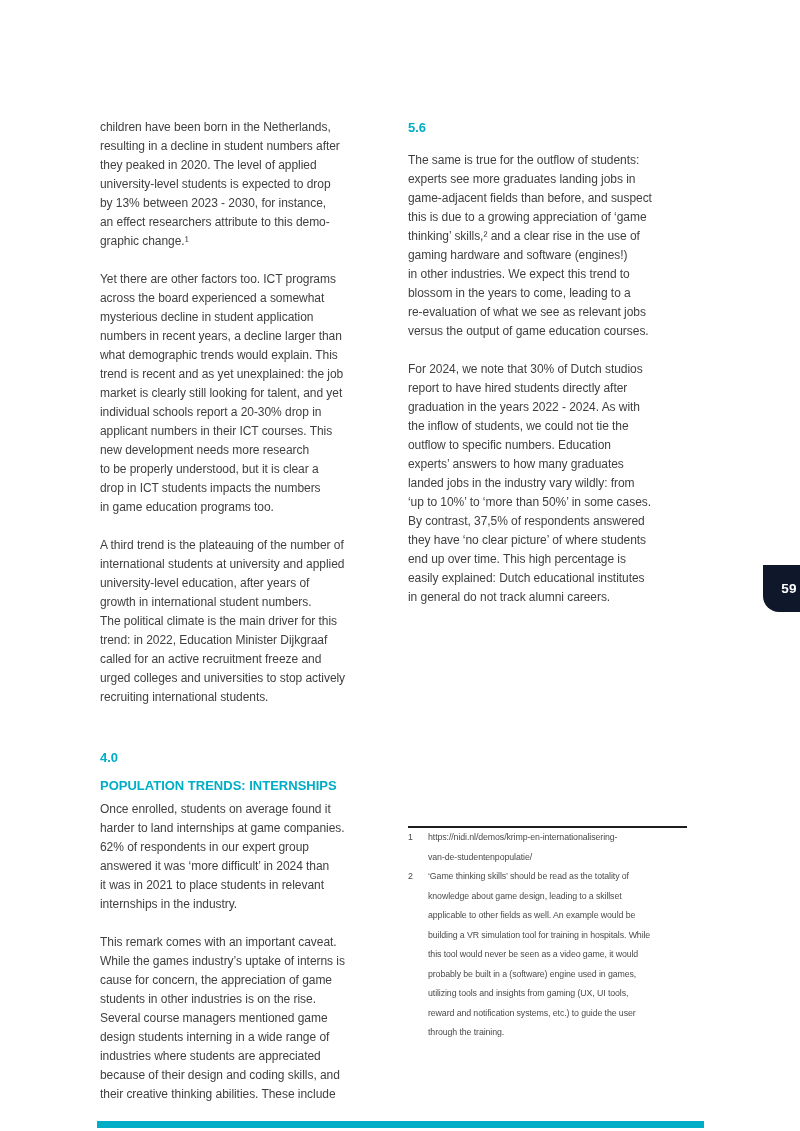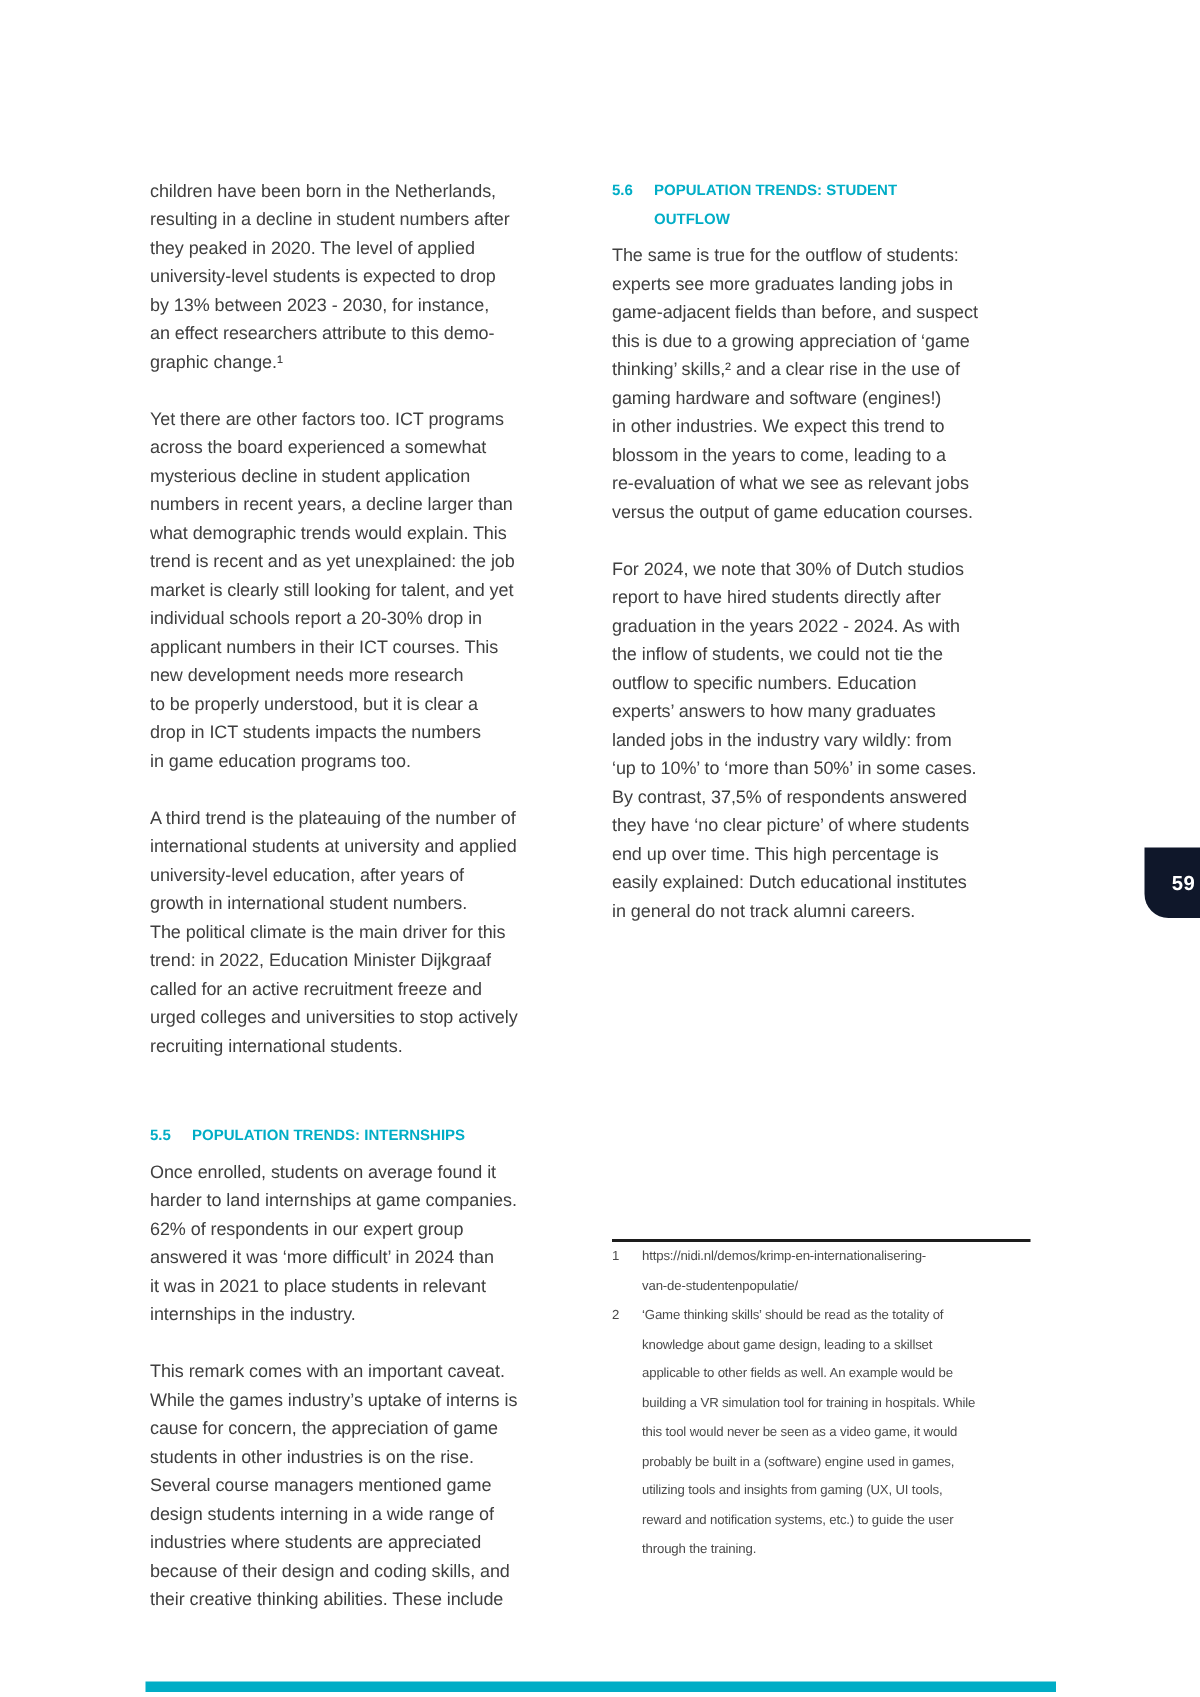--- a/index.html
+++ b/index.html
@@ -24,24 +24,25 @@
     margin: 0 0 19px 0;
     font-size: 12px;
     line-height: 19px;
     letter-spacing: -0.05px;
     white-space: pre-line;
     color: #3f3f3f;
   }
   .sec {
     display: flex;
     margin: 41px 0 5px 0;
-    font-size: 10px;
+    font-size: 13px;
     line-height: 19px;
     font-weight: bold;
     color: #00adc6;
+    flex-direction: column;
   }
   .sec .h-num { flex: 0 0 28px; }
   .sec .h-text { white-space: pre-line; }
   .col > .sec:first-child, .col > .body:first-child { margin-top: 0; }
 
   .notes {
     position: absolute;
     left: 408px;
     top: 826px;
     width: 288px;
@@ -123,21 +124,21 @@
     <p class="body">A third trend is the plateauing of the number of
 international students at university and applied
 university-level education, after years of
 growth in international student numbers.
 The political climate is the main driver for this
 trend: in 2022, Education Minister Dijkgraaf
 called for an active recruitment freeze and
 urged colleges and universities to stop actively
 recruiting international students.</p>
     <h3 class="sec">
-      <span class="h-num">5.5</span>
+      <span class="h-num">4.0</span>
       <span class="h-text">POPULATION TRENDS: INTERNSHIPS</span>
     </h3>
     <p class="body">Once enrolled, students on average found it
 harder to land internships at game companies.
 62% of respondents in our expert group
 answered it was ‘more difficult’ in 2024 than
 it was in 2021 to place students in relevant
 internships in the industry.</p>
     <p class="body">This remark comes with an important caveat.
 While the games industry’s uptake of interns is
@@ -146,22 +147,20 @@
 Several course managers mentioned game
 design students interning in a wide range of
 industries where students are appreciated
 because of their design and coding skills, and
 their creative thinking abilities. These include</p>
   </div>
 
   <div class="col col-right">
     <h3 class="sec">
       <span class="h-num">5.6</span>
-      <span class="h-text">POPULATION TRENDS: STUDENT
-OUTFLOW</span>
     </h3>
     <p class="body">The same is true for the outflow of students:
 experts see more graduates landing jobs in
 game-adjacent fields than before, and suspect
 this is due to a growing appreciation of ‘game
 thinking’ skills,² and a clear rise in the use of
 gaming hardware and software (engines!)
 in other industries. We expect this trend to
 blossom in the years to come, leading to a
 re-evaluation of what we see as relevant jobs

